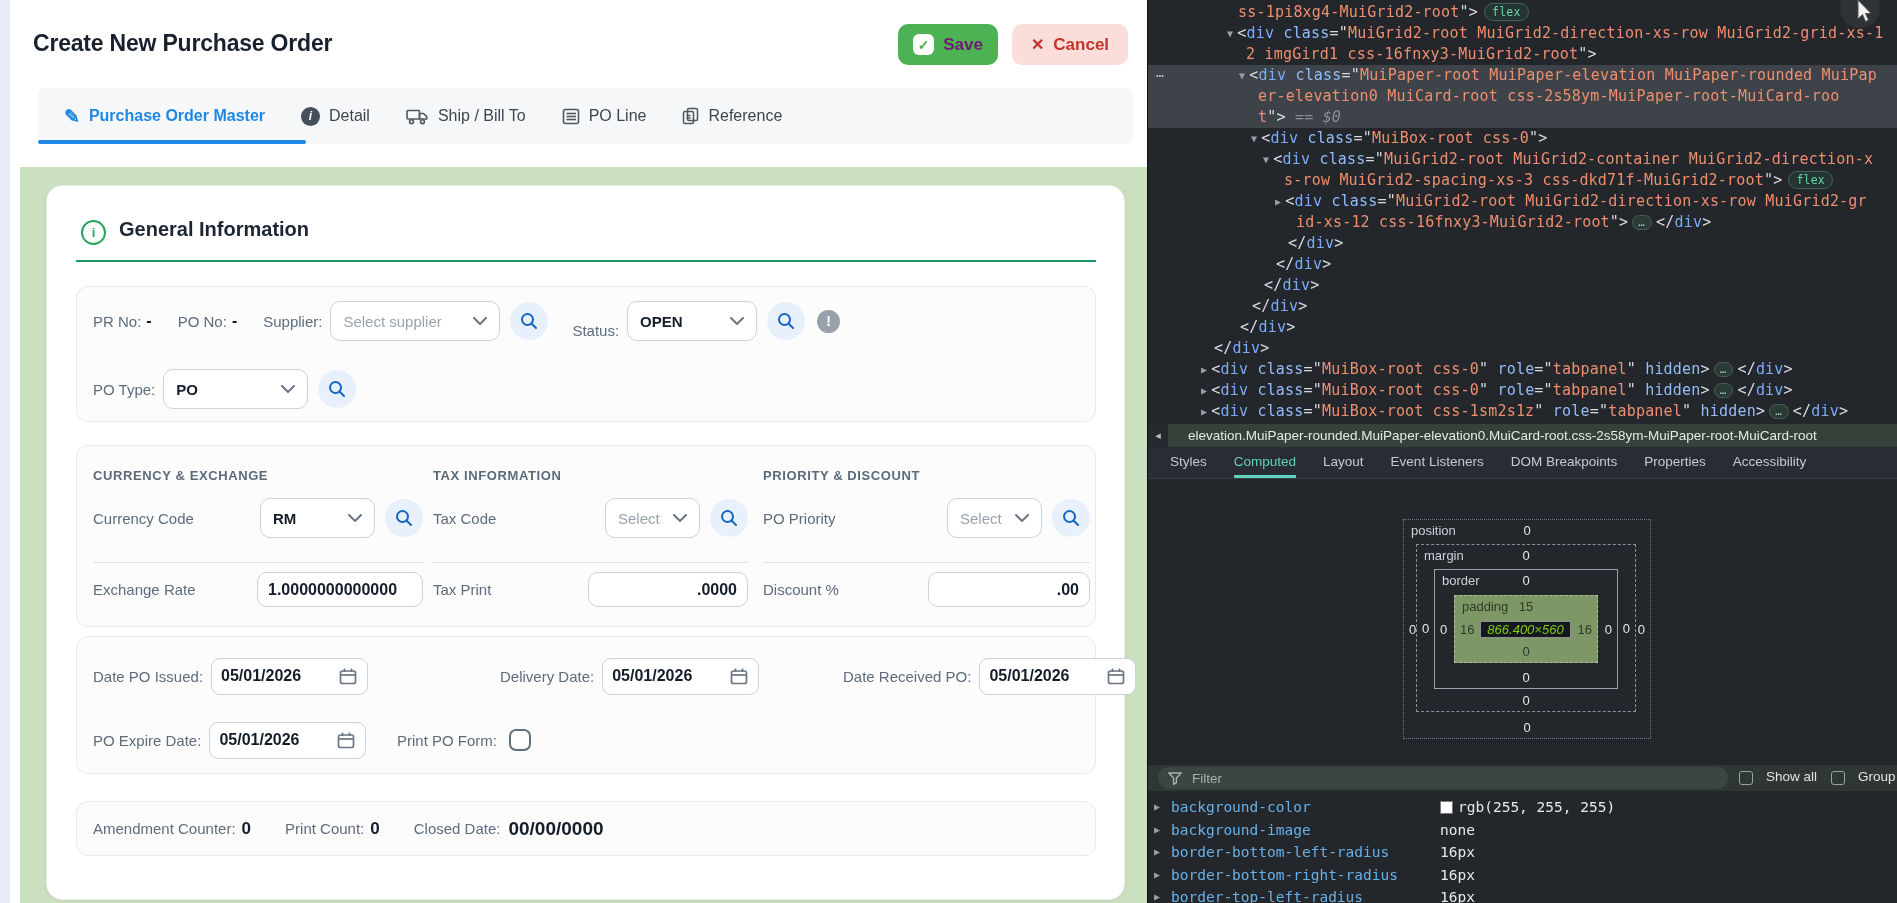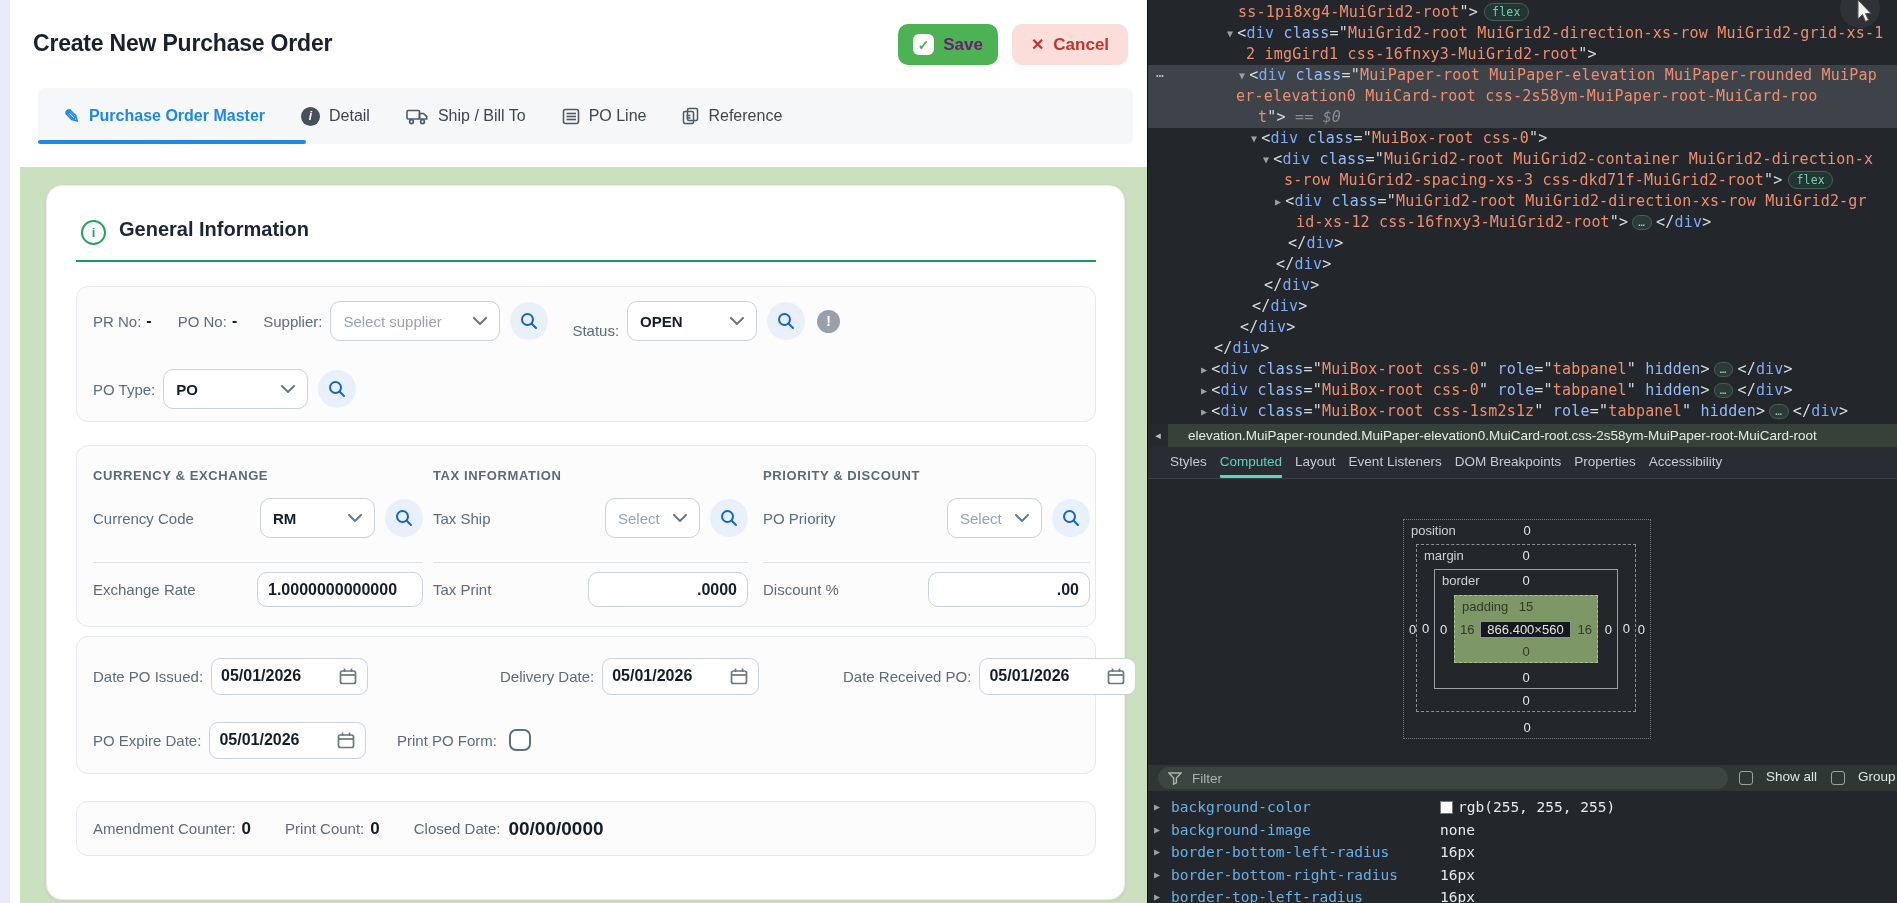--- a/index.html
+++ b/index.html
@@ -73,37 +73,37 @@
   .badge-flex{color:#6fcfb2;border:1px solid #45605a;background:#233530;border-radius:9px;font-size:11.5px;
               padding:0 7px;margin:0 6px;display:inline-block;line-height:16px;vertical-align:1px;}
   .badge-more{color:#a8d0c4;border:1px solid #4a5f58;background:#2a3a34;border-radius:8px;font-size:11px;
               padding:0 5px;margin:0 4px;display:inline-block;line-height:13px;letter-spacing:1px;vertical-align:1px;cursor:pointer;}
   .gutter-more{position:absolute;left:8px;top:0;color:#bdc3c9;letter-spacing:1px;font-size:13px;}
   .crumbbar{position:absolute;left:0;top:424px;width:750px;height:23px;background:#36413a;display:flex;align-items:center;}
   .crumb-back{width:20px;height:23px;background:#26292d;color:#b7c0ba;display:flex;align-items:center;
               justify-content:center;font-size:11px;cursor:pointer;flex:none;}
   .crumb-text{color:#e4eae4;font-size:13.5px;padding-left:20px;white-space:nowrap;overflow:hidden;}
   .dt-tabs{position:absolute;left:0;top:447px;width:750px;height:32px;background:#292d33;border-bottom:1px solid #3a3f45;
-           display:flex;align-items:stretch;gap:13px;padding-left:22px;box-sizing:border-box;}
+           display:flex;align-items:stretch;gap:27px;padding-left:22px;box-sizing:border-box;}
   .dt-tab{display:flex;align-items:center;font-size:13.5px;color:#c3cad1;cursor:pointer;border-bottom:3px solid transparent;
           box-sizing:border-box;white-space:nowrap;}
   .dt-tab.active{color:var(--devtools-teal);border-bottom-color:var(--devtools-teal);border-radius:1px;}
   .computed{position:absolute;left:0;top:480px;width:750px;height:285px;background:#23272c;}
   .bm-lbl{position:absolute;top:3px;left:7px;font-size:13px;color:#ccd1d6;}
   .bm-t{position:absolute;top:3px;left:0;right:0;text-align:center;font-size:13px;color:#e3e6e9;}
   .bm-b{position:absolute;bottom:3px;left:0;right:0;text-align:center;font-size:13px;color:#e3e6e9;}
   .bm-l{position:absolute;left:5px;top:50%;transform:translateY(-50%);font-size:13px;color:#e3e6e9;}
   .bm-r{position:absolute;right:5px;top:50%;transform:translateY(-50%);font-size:13px;color:#e3e6e9;}
   .bm-pos{position:absolute;left:255px;top:39px;width:248px;height:220px;border:1px dotted #767c82;box-sizing:border-box;}
   .bm-margin{position:absolute;left:12px;right:14px;top:24px;bottom:26px;border:1px dashed #8a9096;}
   .bm-border{position:absolute;left:17px;right:17px;top:24px;bottom:22px;border:1px solid #9aa1a7;}
   .bm-pad{position:absolute;left:19px;right:19px;top:25px;bottom:25px;border:1px dashed #aabf93;background:var(--padding-olive);}
   .bm-pad .bm-lbl,.bm-pad .bm-t,.bm-pad .bm-b,.bm-pad .bm-l,.bm-pad .bm-r{color:#303a28;}
   .bm-content{position:absolute;left:25px;right:26px;top:25px;bottom:24px;background:#15191e;border:1px solid #8a9096;
-              display:flex;align-items:center;justify-content:center;font-size:13px;color:#e5e5e5;white-space:nowrap;}
+              display:flex;align-items:center;justify-content:center;font-size:13px;color:#84cc16;white-space:nowrap;font-style:italic;}
   .filterbar{position:absolute;left:0;top:765px;width:750px;height:26px;background:#2e3734;display:flex;align-items:center;}
   .filter-pill{position:absolute;left:10px;top:2px;width:570px;height:22px;background:#3b4541;border-radius:12px;
                display:flex;align-items:center;gap:8px;padding-left:10px;box-sizing:border-box;}
   .filter-input{background:transparent;border:none;outline:none;color:#cfd8d2;font-size:13.5px;width:480px;
                 font-family:"Liberation Sans",sans-serif;}
   .filter-input::placeholder{color:#a9b3ad;}
   .dt-cb{width:14px;height:14px;border:1.5px solid #9aa49e;border-radius:3px;background:transparent;box-sizing:border-box;cursor:pointer;flex:none;}
   .cb-lbl{color:#dfe5e0;font-size:13.5px;margin-left:7px;white-space:nowrap;}
   .props{position:absolute;left:0;top:791px;width:750px;height:112px;overflow:hidden;padding-top:5px;box-sizing:border-box;
          font-family:"DejaVu Sans Mono",monospace;font-size:14.5px;}
@@ -264,21 +264,21 @@
             <div class="frow" style="left:0;top:126px;height:35px;width:100%;">
               <span class="lbl">Exchange Rate</span>
               <span class="numinput" style="margin-left:auto;width:166px;">
                 <span class="bval">1.0000000000000</span>
               </span>
             </div>
           </div>
           <div class="col" style="left:356px;width:315px;">
             <div class="colhead" style="position:absolute;top:22px;">TAX INFORMATION</div>
             <div class="frow" style="left:0;top:52px;height:40px;width:100%;">
-              <span class="lbl">Tax Ship</span>
+              <span class="lbl">Tax Code</span>
               <span class="select" style="margin-left:auto;width:95px;">
                 <span class="ph">Select</span>
                 <svg width="14" height="8" viewBox="0 0 14 8">
                     <path d="M1 1 L7 7 L13 1" stroke="#6b7684" fill="none" stroke-width="2" stroke-linecap="round"></path>
                   </svg>
               </span>
               <span class="searchbtn" style="margin-left:10px;">
                 <svg width="20" height="20" viewBox="0 0 20 20">
                     <circle cx="8.5" cy="8.5" r="5.5" stroke="#1566c0" fill="none" stroke-width="2"></circle>
                     <line x1="12.7" y1="12.7" x2="17" y2="17" stroke="#1566c0" stroke-width="2" stroke-linecap="round"></line>
@@ -398,21 +398,21 @@
     </div>
   </div>
 
   <div class="abs dt">
 
     <div class="dt-tree" id="dtTree">
         <div class="dt-row" style="padding-left: 90px;"><span class="seg-v">ss-1pi8xg4-MuiGrid2-root</span><span class="seg-p">"&gt;</span><span class="badge-flex">flex</span></div>
         <div class="dt-row" style="padding-left: 79px;"><span class="seg-a">▼</span><span class="seg-p">&lt;</span><span class="seg-t">div</span><span class="seg-n"> class</span><span class="seg-p">="</span><span class="seg-v">MuiGrid2-root MuiGrid2-direction-xs-row MuiGrid2-grid-xs-1</span></div>
         <div class="dt-row" style="padding-left: 98px;"><span class="seg-v">2 imgGird1 css-16fnxy3-MuiGrid2-root</span><span class="seg-p">"&gt;</span></div>
         <div class="dt-row sel" style="padding-left: 91px;"><span class="gutter-more">⋯</span><span class="seg-a">▼</span><span class="seg-p">&lt;</span><span class="seg-t">div</span><span class="seg-n"> class</span><span class="seg-p">="</span><span class="seg-v">MuiPaper-root MuiPaper-elevation MuiPaper-rounded MuiPap</span></div>
-        <div class="dt-row sel" style="padding-left: 88px;"><span class="seg-v">er-elevation0 MuiCard-root css-2s58ym-MuiPaper-root-MuiCard-roo</span></div>
+        <div class="dt-row sel" style="padding-left: 110px;"><span class="seg-v">er-elevation0 MuiCard-root css-2s58ym-MuiPaper-root-MuiCard-roo</span></div>
         <div class="dt-row sel" style="padding-left: 110px;"><span class="seg-v">t</span><span class="seg-p">"&gt;</span><span class="seg-q"> == $0</span></div>
         <div class="dt-row" style="padding-left: 103px;"><span class="seg-a">▼</span><span class="seg-p">&lt;</span><span class="seg-t">div</span><span class="seg-n"> class</span><span class="seg-p">="</span><span class="seg-v">MuiBox-root css-0</span><span class="seg-p">"&gt;</span></div>
         <div class="dt-row" style="padding-left: 115px;"><span class="seg-a">▼</span><span class="seg-p">&lt;</span><span class="seg-t">div</span><span class="seg-n"> class</span><span class="seg-p">="</span><span class="seg-v">MuiGrid2-root MuiGrid2-container MuiGrid2-direction-x</span></div>
         <div class="dt-row" style="padding-left: 136px;"><span class="seg-v">s-row MuiGrid2-spacing-xs-3 css-dkd71f-MuiGrid2-root</span><span class="seg-p">"&gt;</span><span class="badge-flex">flex</span></div>
         <div class="dt-row" style="padding-left: 127px;"><span class="seg-a">▶</span><span class="seg-p">&lt;</span><span class="seg-t">div</span><span class="seg-n"> class</span><span class="seg-p">="</span><span class="seg-v">MuiGrid2-root MuiGrid2-direction-xs-row MuiGrid2-gr</span></div>
         <div class="dt-row" style="padding-left: 148px;"><span class="seg-v">id-xs-12 css-16fnxy3-MuiGrid2-root</span><span class="seg-p">"&gt;</span><span class="badge-more">…</span><span class="seg-p">&lt;/</span><span class="seg-t">div</span><span class="seg-p">&gt;</span></div>
         <div class="dt-row" style="padding-left: 140px;"><span class="seg-p">&lt;/</span><span class="seg-t">div</span><span class="seg-p">&gt;</span></div>
         <div class="dt-row" style="padding-left: 128px;"><span class="seg-p">&lt;/</span><span class="seg-t">div</span><span class="seg-p">&gt;</span></div>
         <div class="dt-row" style="padding-left: 116px;"><span class="seg-p">&lt;/</span><span class="seg-t">div</span><span class="seg-p">&gt;</span></div>
         <div class="dt-row" style="padding-left: 104px;"><span class="seg-p">&lt;/</span><span class="seg-t">div</span><span class="seg-p">&gt;</span></div>

